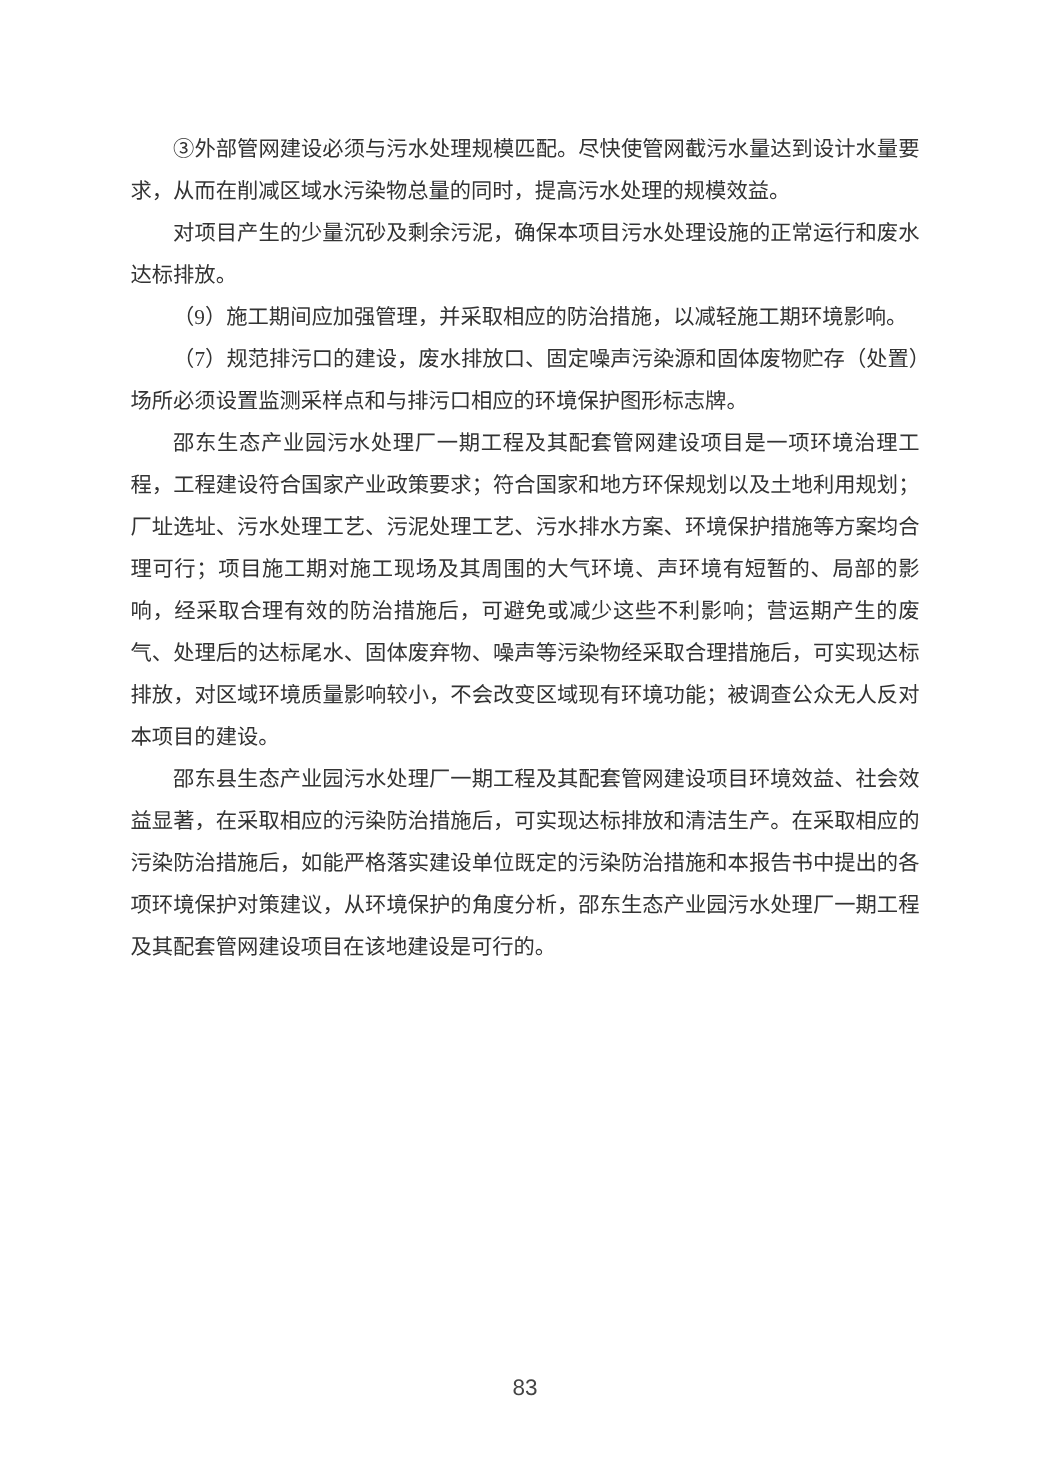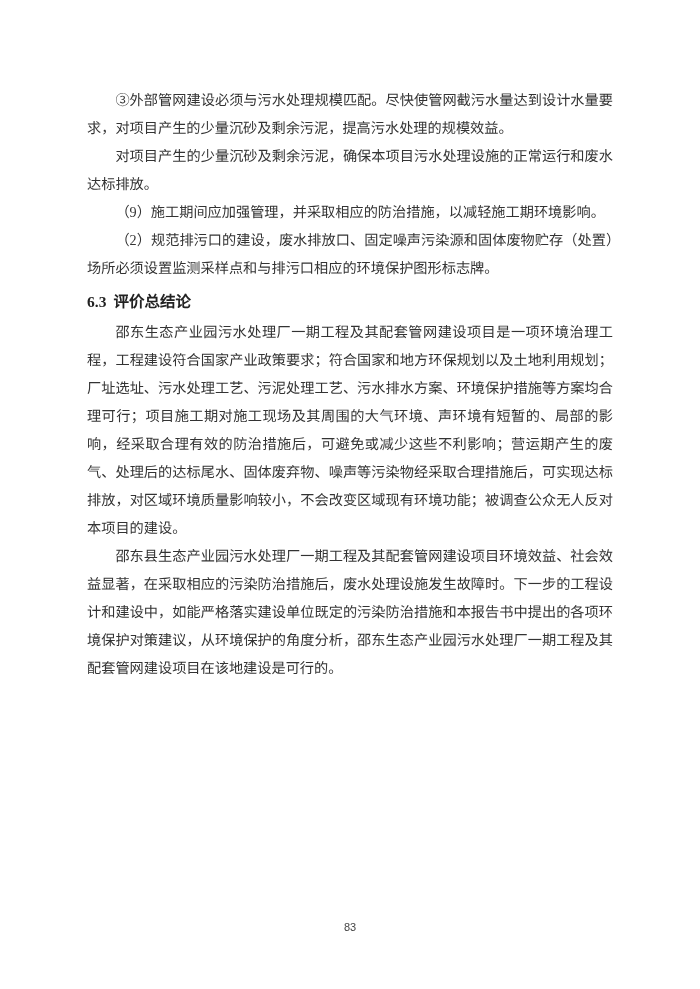--- a/index.html
+++ b/index.html
@@ -50,35 +50,34 @@
   }
   .page-footer {
     position: absolute;
     left: 0;
     right: 0;
     top: 917px;
     height: 22px;
     text-align: center;
   }
   .page-number {
-    font-size: 11px;
+    font-size: 15px;
     color: #444444;
     font-family: "Liberation Sans", "DejaVu Sans", sans-serif;
     text-align: right;
   }
 </style>
 </head>
 <body>
 
 <div class="page">
   <main class="content">
-    <p class="body-text">③外部管网建设必须与污水处理规模匹配。尽快使管网截污水量达到设计水量要求，对项目产生的少量沉砂及剩余污泥，提高污水处理的规模效益。</p>
+    <p class="body-text">③外部管网建设必须与污水处理规模匹配。尽快使管网截污水量达到设计水量要求，从而在削减区域水污染物总量的同时，提高污水处理的规模效益。</p>
     <p class="body-text">对项目产生的少量沉砂及剩余污泥，确保本项目污水处理设施的正常运行和废水达标排放。</p>
     <p class="body-text">（9）施工期间应加强管理，并采取相应的防治措施，以减轻施工期环境影响。</p>
-    <p class="body-text">（2）规范排污口的建设，废水排放口、固定噪声污染源和固体废物贮存（处置）场所必须设置监测采样点和与排污口相应的环境保护图形标志牌。</p>
-    <h2 class="section-heading"><span class="heading-number">6.3</span><span class="heading-title">评价总结论</span></h2>
+    <p class="body-text">（7）规范排污口的建设，废水排放口、固定噪声污染源和固体废物贮存（处置）场所必须设置监测采样点和与排污口相应的环境保护图形标志牌。</p>
     <p class="body-text">邵东生态产业园污水处理厂一期工程及其配套管网建设项目是一项环境治理工程，工程建设符合国家产业政策要求；符合国家和地方环保规划以及土地利用规划；厂址选址、污水处理工艺、污泥处理工艺、污水排水方案、环境保护措施等方案均合理可行；项目施工期对施工现场及其周围的大气环境、声环境有短暂的、局部的影响，经采取合理有效的防治措施后，可避免或减少这些不利影响；营运期产生的废气、处理后的达标尾水、固体废弃物、噪声等污染物经采取合理措施后，可实现达标排放，对区域环境质量影响较小，不会改变区域现有环境功能；被调查公众无人反对本项目的建设。</p>
-    <p class="body-text">邵东县生态产业园污水处理厂一期工程及其配套管网建设项目环境效益、社会效益显著，在采取相应的污染防治措施后，废水处理设施发生故障时。下一步的工程设计和建设中，如能严格落实建设单位既定的污染防治措施和本报告书中提出的各项环境保护对策建议，从环境保护的角度分析，邵东生态产业园污水处理厂一期工程及其配套管网建设项目在该地建设是可行的。</p>
+    <p class="body-text">邵东县生态产业园污水处理厂一期工程及其配套管网建设项目环境效益、社会效益显著，在采取相应的污染防治措施后，可实现达标排放和清洁生产。在采取相应的污染防治措施后，如能严格落实建设单位既定的污染防治措施和本报告书中提出的各项环境保护对策建议，从环境保护的角度分析，邵东生态产业园污水处理厂一期工程及其配套管网建设项目在该地建设是可行的。</p>
   </main>
   <footer class="page-footer">
     <span class="page-number">83</span>
   </footer>
 </div>
 
 </body></html>

